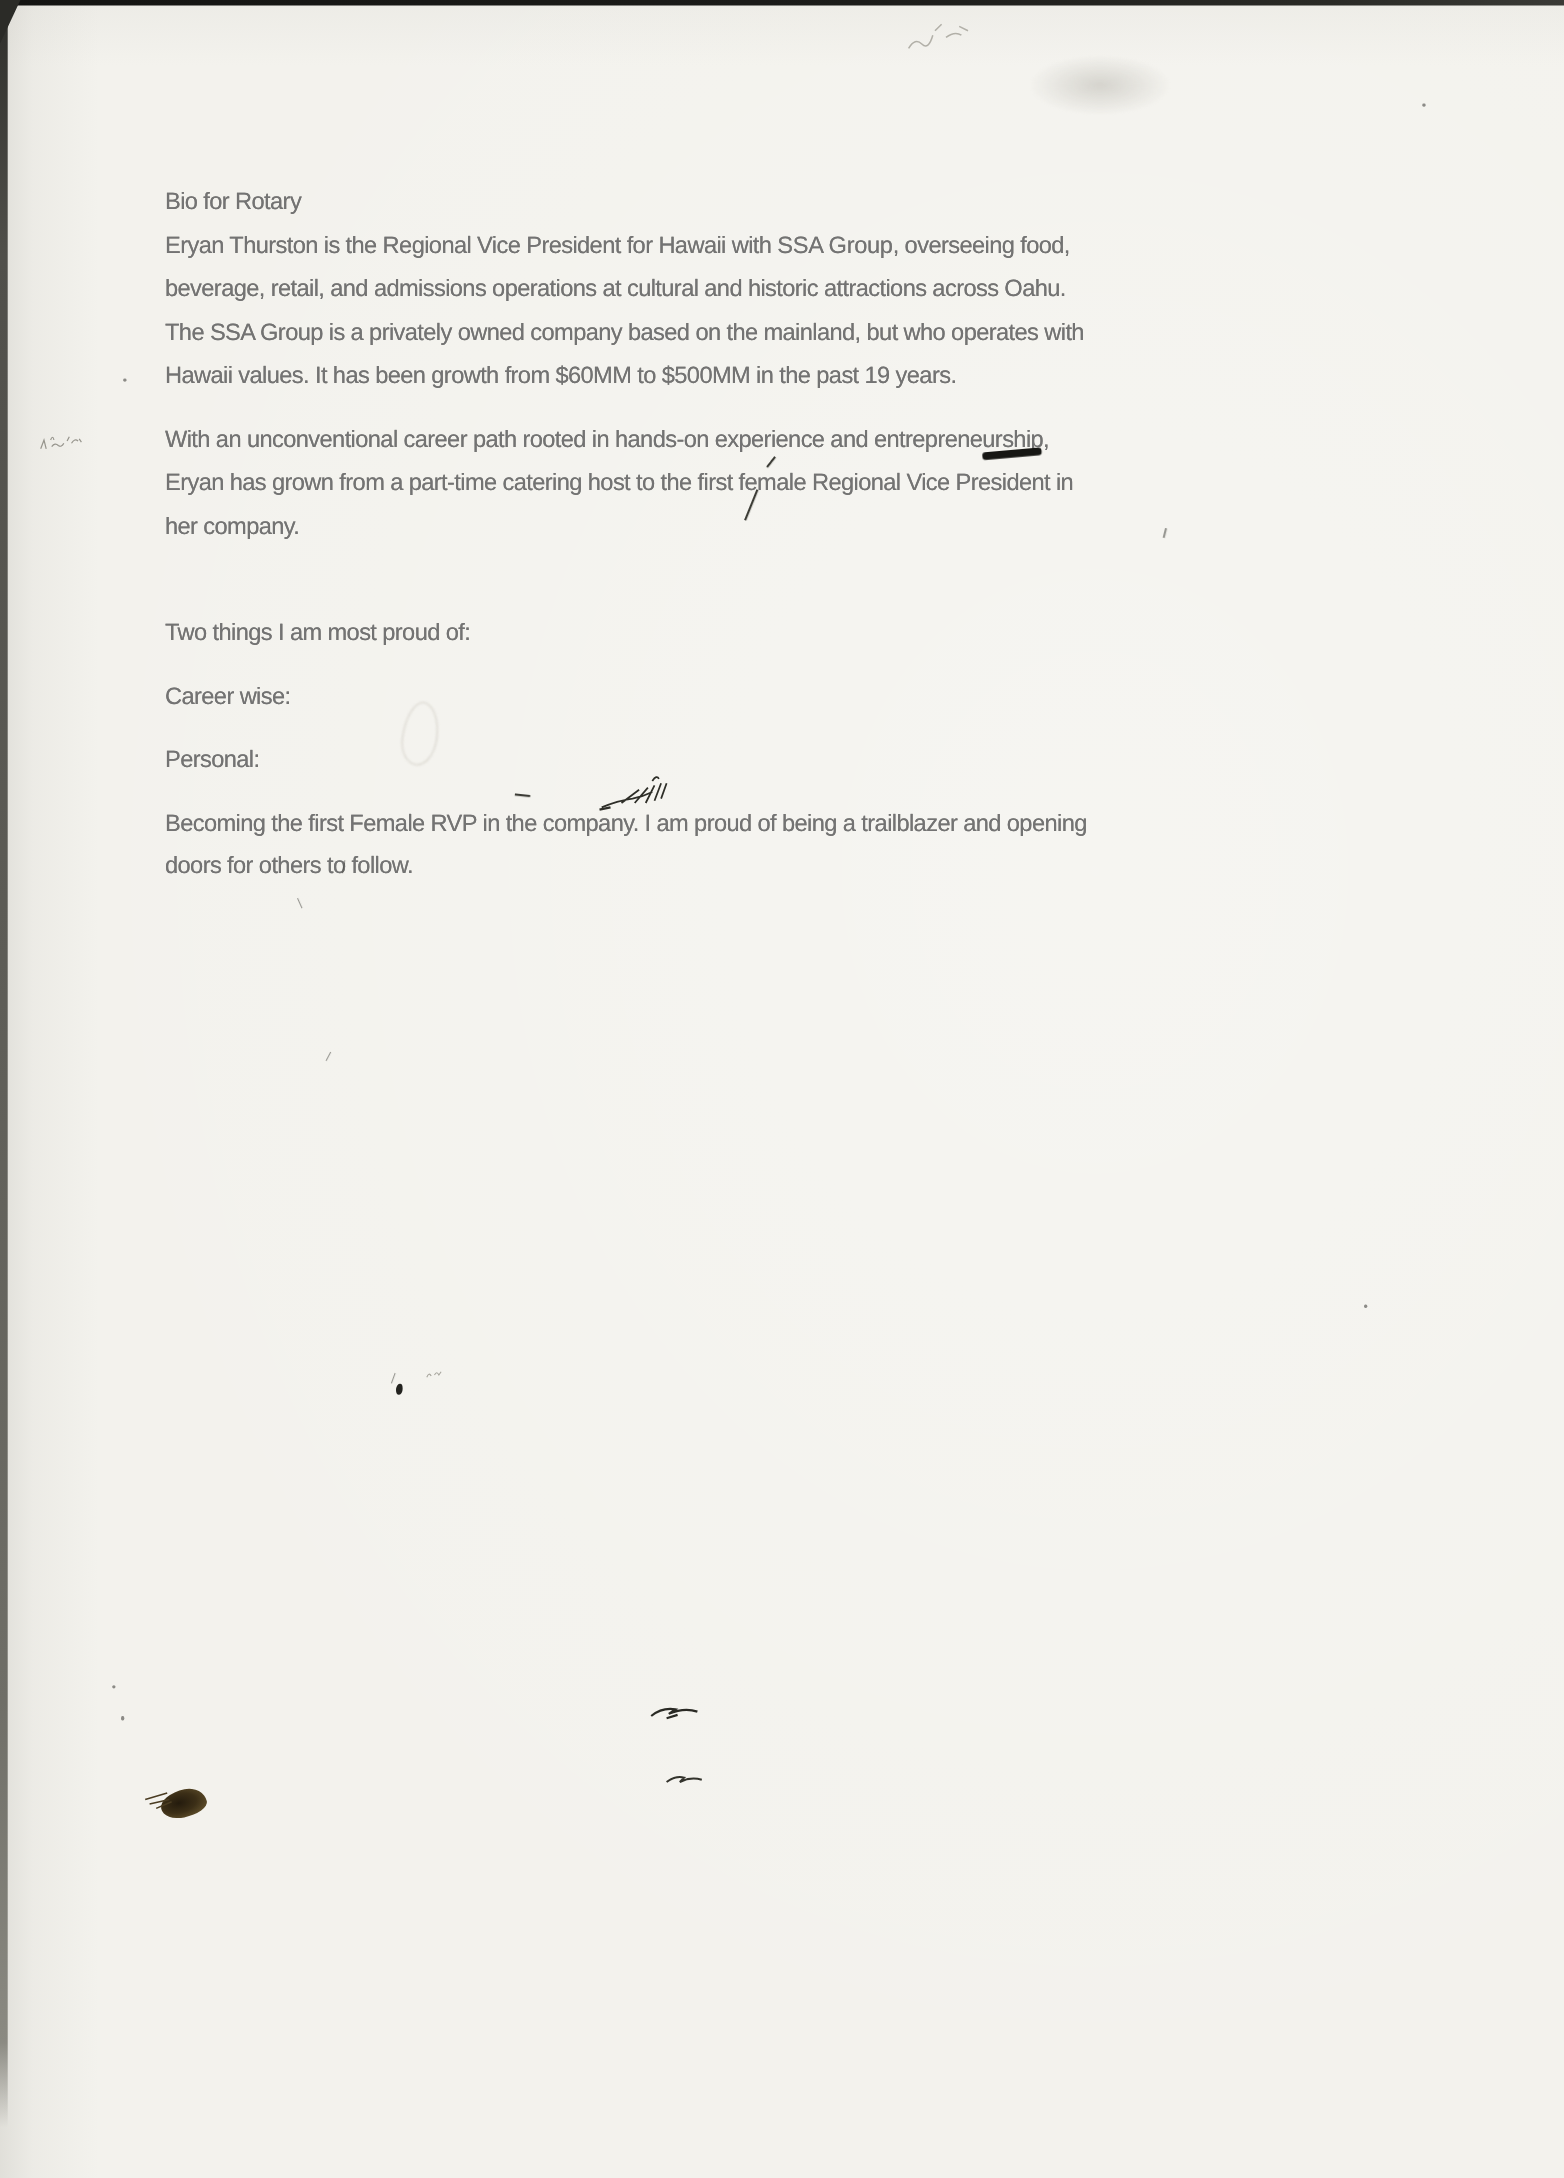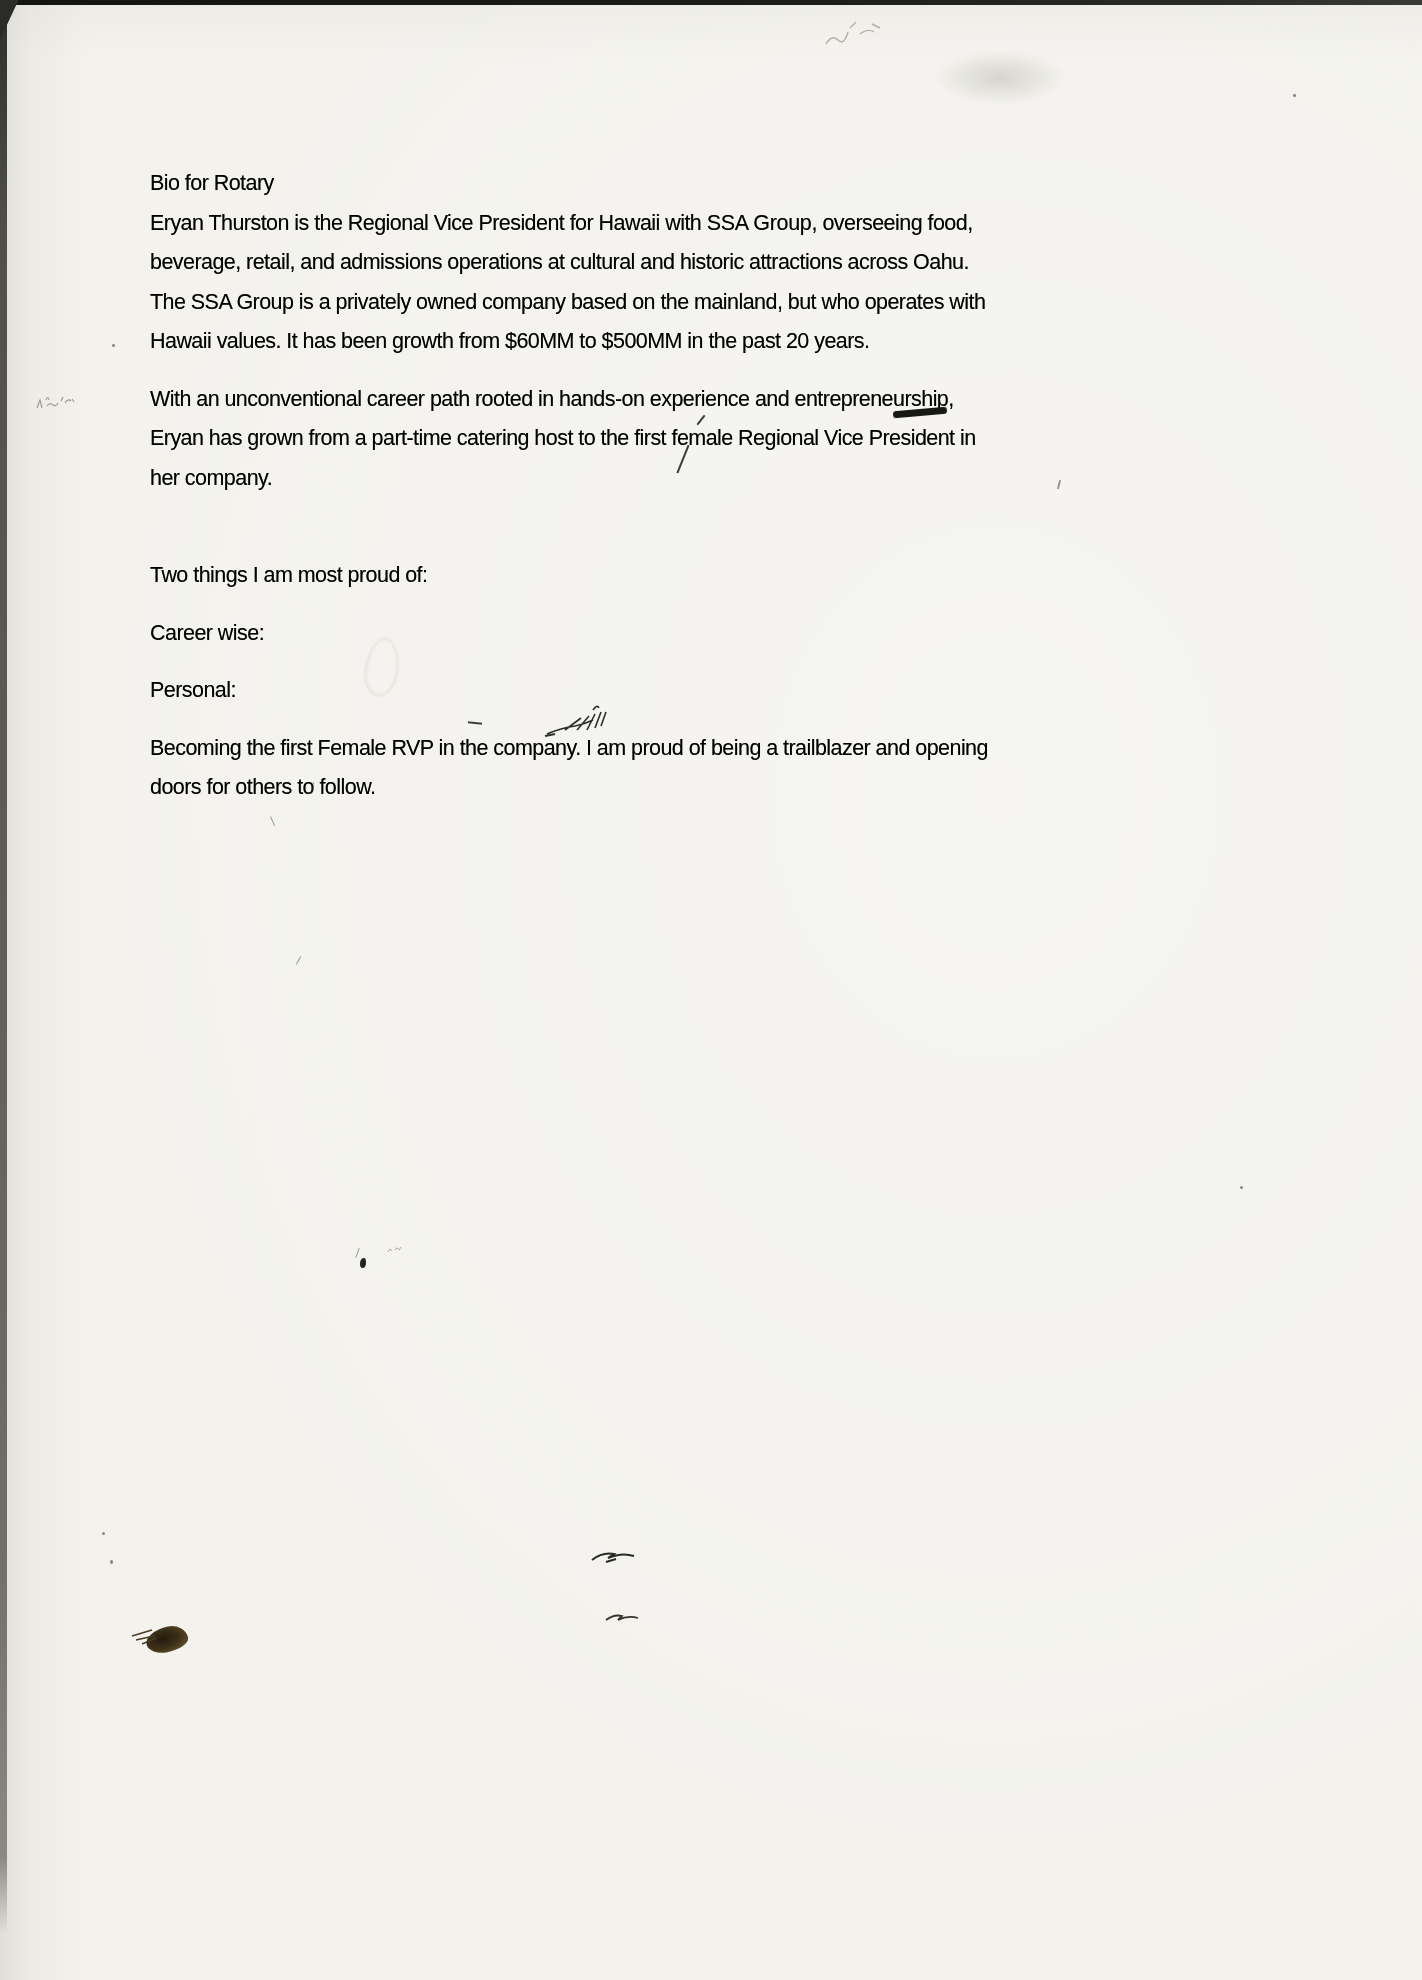--- a/index.html
+++ b/index.html
@@ -30,21 +30,21 @@
     background:linear-gradient(to bottom,#2e2e2a 0%,#504f4a 12%,#5d5c56 45%,#6f6e67 80%,#8b8a82 96%,rgba(139,138,130,0) 100%);
   }
   .scan-corner{
     position:absolute;left:0;top:0;width:28px;height:42px;
     background:linear-gradient(115deg,#2b2b27 38%,rgba(43,43,39,0) 40%);
   }
   
   .doc{
     position:absolute;left:150px;top:164px;width:858px;
     font-size:21.5px;line-height:39.5px;letter-spacing:-0.55px;
-    color:#000000;
+    color:#737373;
     text-shadow:0 0 0.5px rgba(44,44,40,0.55);
   }
   .doc p{margin:0 0 18px 0;}
   .doc p.tight{margin:0;}
   .doc p.big-gap{margin-top:58px;}
   .doc b{font-weight:normal;letter-spacing:-0.3px;}
   
   .art{position:absolute;pointer-events:none;}
   .smear{
     background:#171714;border-radius:3px;
@@ -73,21 +73,21 @@
 <div class="page">
 
   <div class="paper-shade"></div>
 
   <div class="scan-edge-top"></div>
   <div class="scan-edge-left"></div>
   <div class="scan-corner"></div>
 
   <div class="doc">
     <p class="tight">Bio for Rotary</p>
-    <p><span>Eryan Thurston is the Regional Vice President for Hawaii with </span><b>SSA Group</b><span>, overseeing food, beverage, retail, and admissions operations at cultural and historic attractions across Oahu. The SSA Group is a privately owned company based on the mainland, but who operates with Hawaii values. It has been growth from $60MM to $500MM in the past 20 years.</span></p>
+    <p><span>Eryan Thurston is the Regional Vice President for Hawaii with </span><b>SSA Group</b><span>, overseeing food, beverage, retail, and admissions operations at cultural and historic attractions across Oahu. The SSA Group is a privately owned company based on the mainland, but who operates with Hawaii values. It has been growth from $60MM to $500MM in the past 19 years.</span></p>
     <p>With an unconventional career path rooted in hands-on experience and entrepreneurship, Eryan has grown from a part-time catering host to the first female Regional Vice President in her company.</p>
     <p class="big-gap">Two things I am most proud of:</p>
     <p>Career wise:</p>
     <p>Personal:</p>
     <p>Becoming the first Female RVP in the company. I am proud of being a trailblazer and opening doors for others to follow.</p>
   </div>
 
   <svg class="art" style="left:820px;top:18px;" width="70" height="40" viewBox="0 0 70 40">
     <path d="M6 26 q6 -10 12 -4 t10 -8 M30 10 l6 -6 M40 16 q8 -6 14 -2 M52 6 l8 4" stroke="#b2b0a8" stroke-width="1.4" fill="none"></path>
   </svg>

